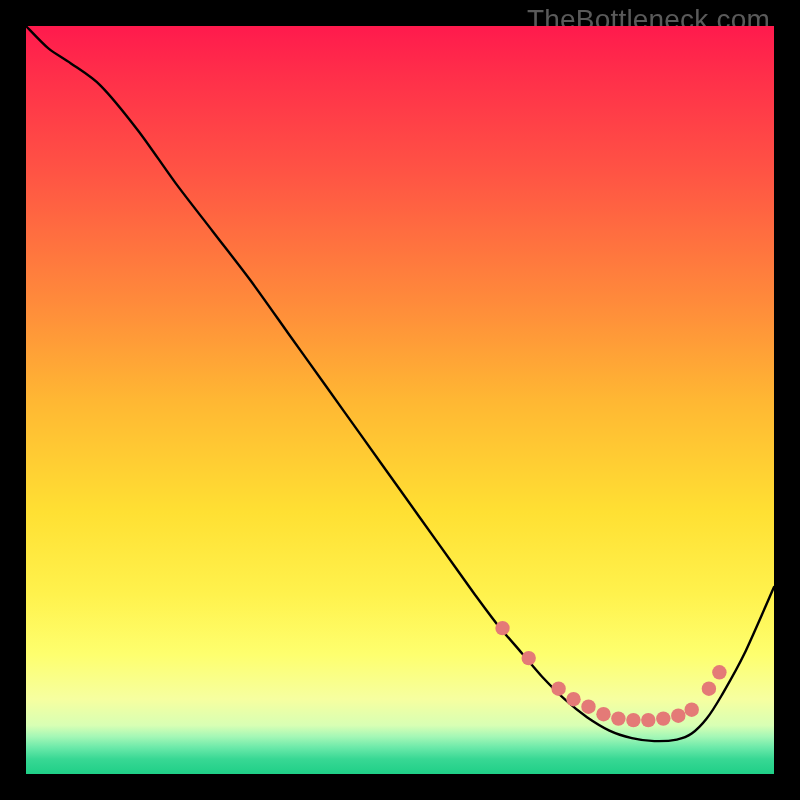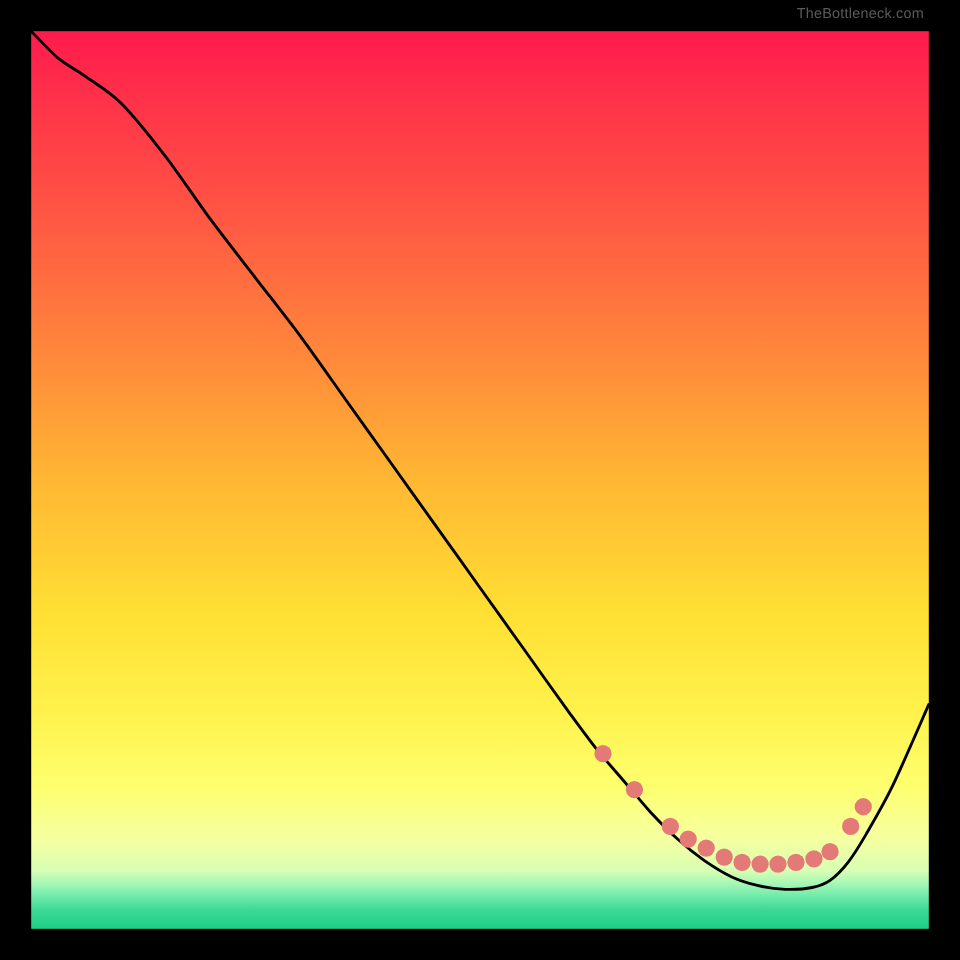--- a/index.html
+++ b/index.html
@@ -41,21 +41,21 @@
         #6ae9a9 96.5%,
         #38d894 98%,
         #1fcf87 100%
       );
   }
   .watermark {
     position: absolute;
     top: 4px;
     right: 30px;
     color: #5a5a5a;
-    font-size: 12px;
+    font-size: 28px;
     font-weight: 400;
     letter-spacing: 0.2px;
     user-select: none;
     text-align: right;
   }
   svg.curve {
     position: absolute;
     left: 0;
     top: 0;
     width: 748px;

